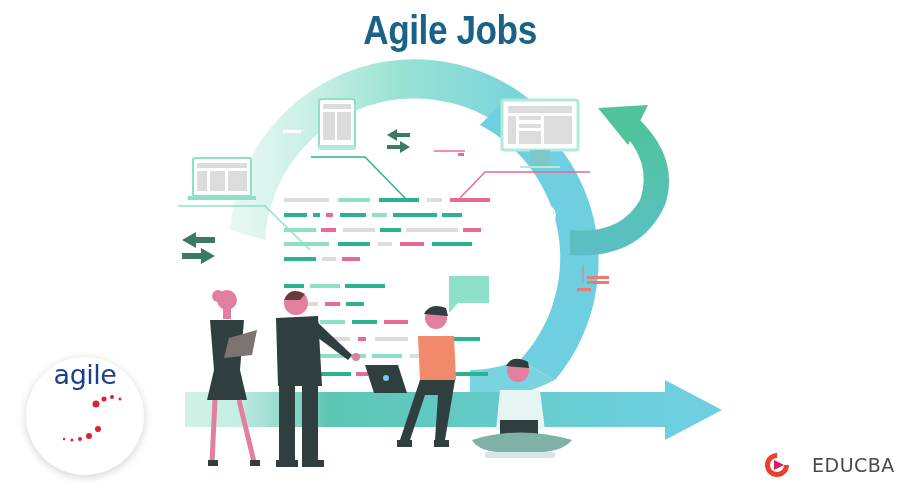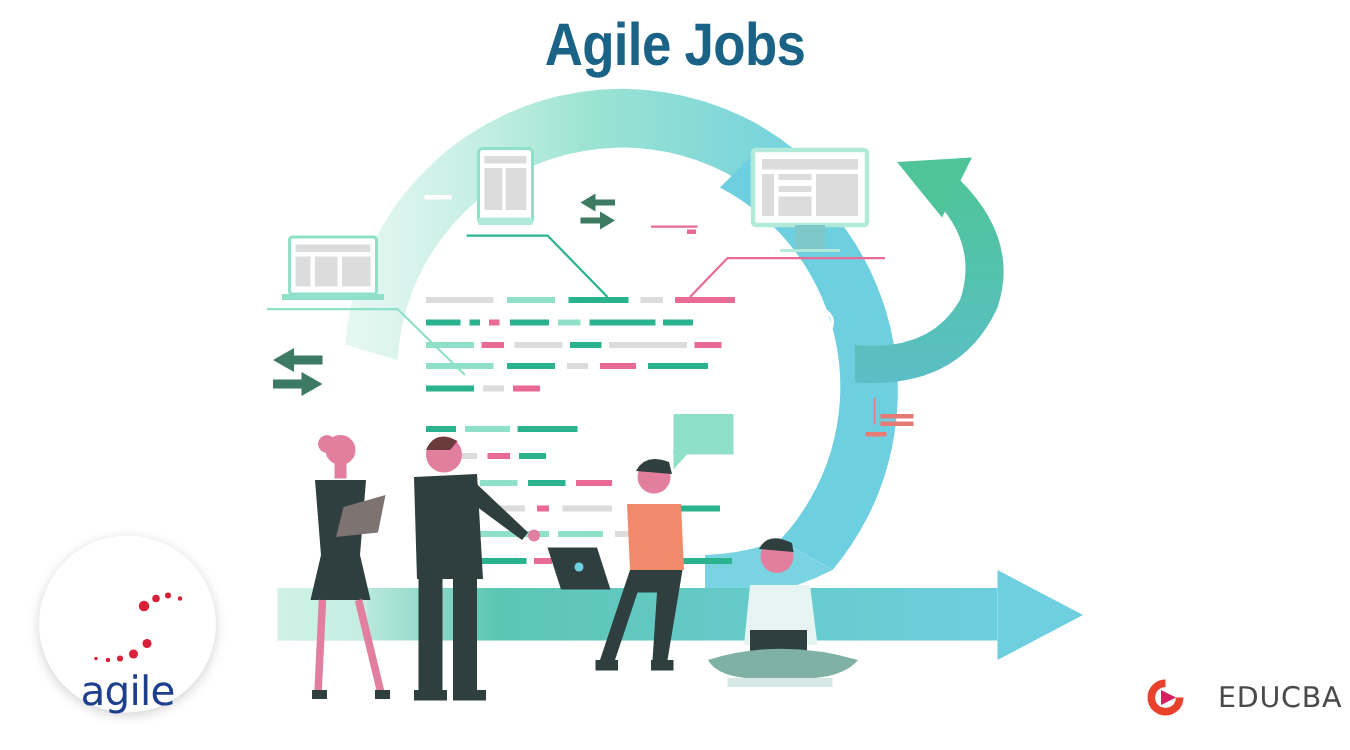--- a/index.html
+++ b/index.html
@@ -1,19 +1,19 @@
 <!DOCTYPE html>
 <html><head>
   <meta charset="utf-8">
   <style>
     html, body { margin: 0; padding: 0; }
     body { width: 900px; height: 500px; background: #ffffff; position: relative; overflow: hidden; font-family: "Liberation Sans", sans-serif; }
     .title { position: absolute; top: 8px; left: 0; width: 900px; text-align: center; font-family: "Liberation Sans", sans-serif; font-weight: bold; font-size: 40px; letter-spacing: -0.5px; color: #1b6386; transform: scaleX(0.88); transform-origin: center; margin: 0; }
     .illus { position: absolute; left: 0; top: 0; width: 900px; height: 500px; }
-    .agile-badge { position: absolute; left: 26px; top: 357px; width: 118px; height: 118px; border-radius: 50%; background: #fff; box-shadow: 0 2px 8px rgba(0,0,0,0.18); display: flex; align-items: flex-end; justify-content: center; }
+    .agile-badge { position: absolute; left: 26px; top: 357px; width: 118px; height: 118px; border-radius: 50%; background: #fff; box-shadow: 0 2px 8px rgba(0,0,0,0.18); display: flex; align-items: flex-start; justify-content: center; }
     .agile-text { font-family: "DejaVu Sans", sans-serif; font-size: 27px; color: #1e3f8e; position: relative; top: 2px; letter-spacing: -0.5px; }
     .agile-dots { position: absolute; left: 0; top: 0; width: 118px; height: 118px; }
     .educba { position: absolute; left: 762px; top: 450px; display: flex; align-items: center; gap: 20px; }
     .educba-text { font-family: "DejaVu Sans", sans-serif; font-size: 19px; color: #4a4a4a; letter-spacing: 0.5px; }
   </style>
 </head>
 <body>
 
 <h1 class="title">Agile Jobs</h1>
 

